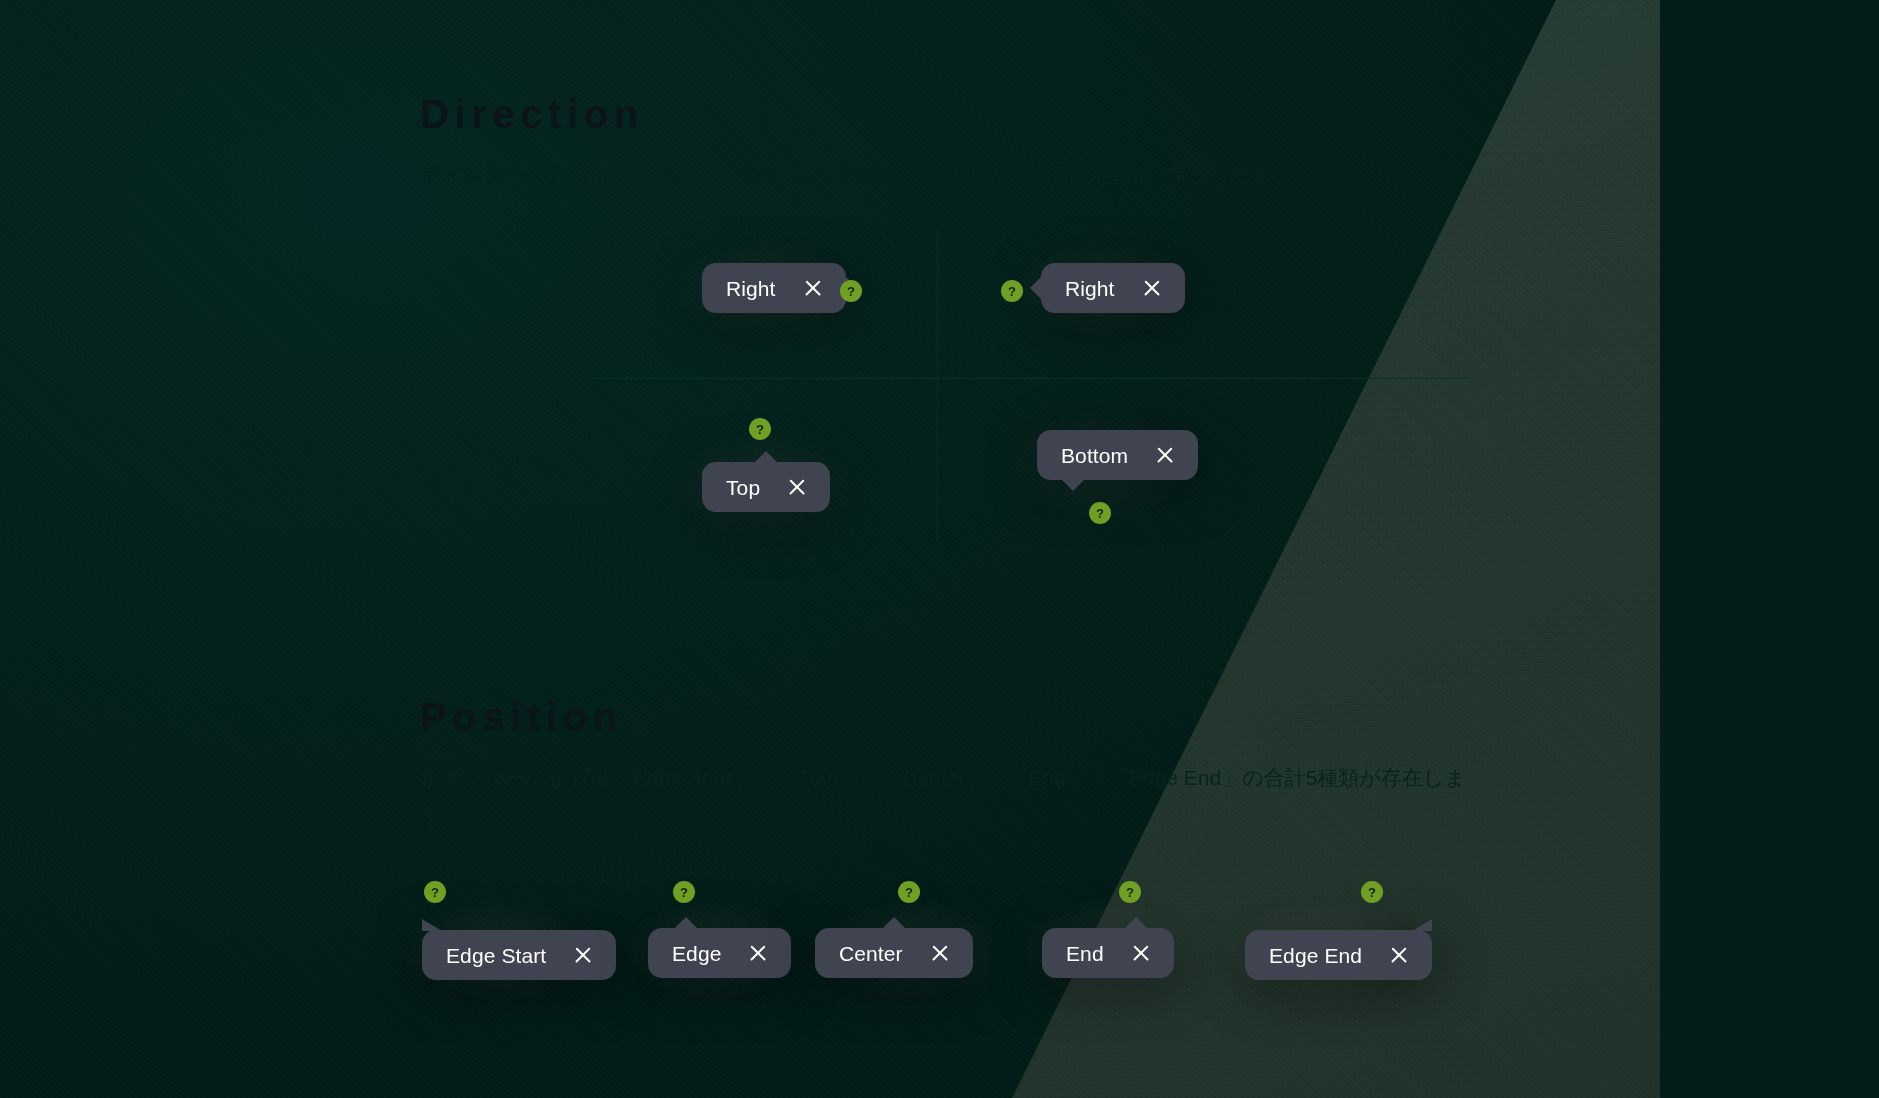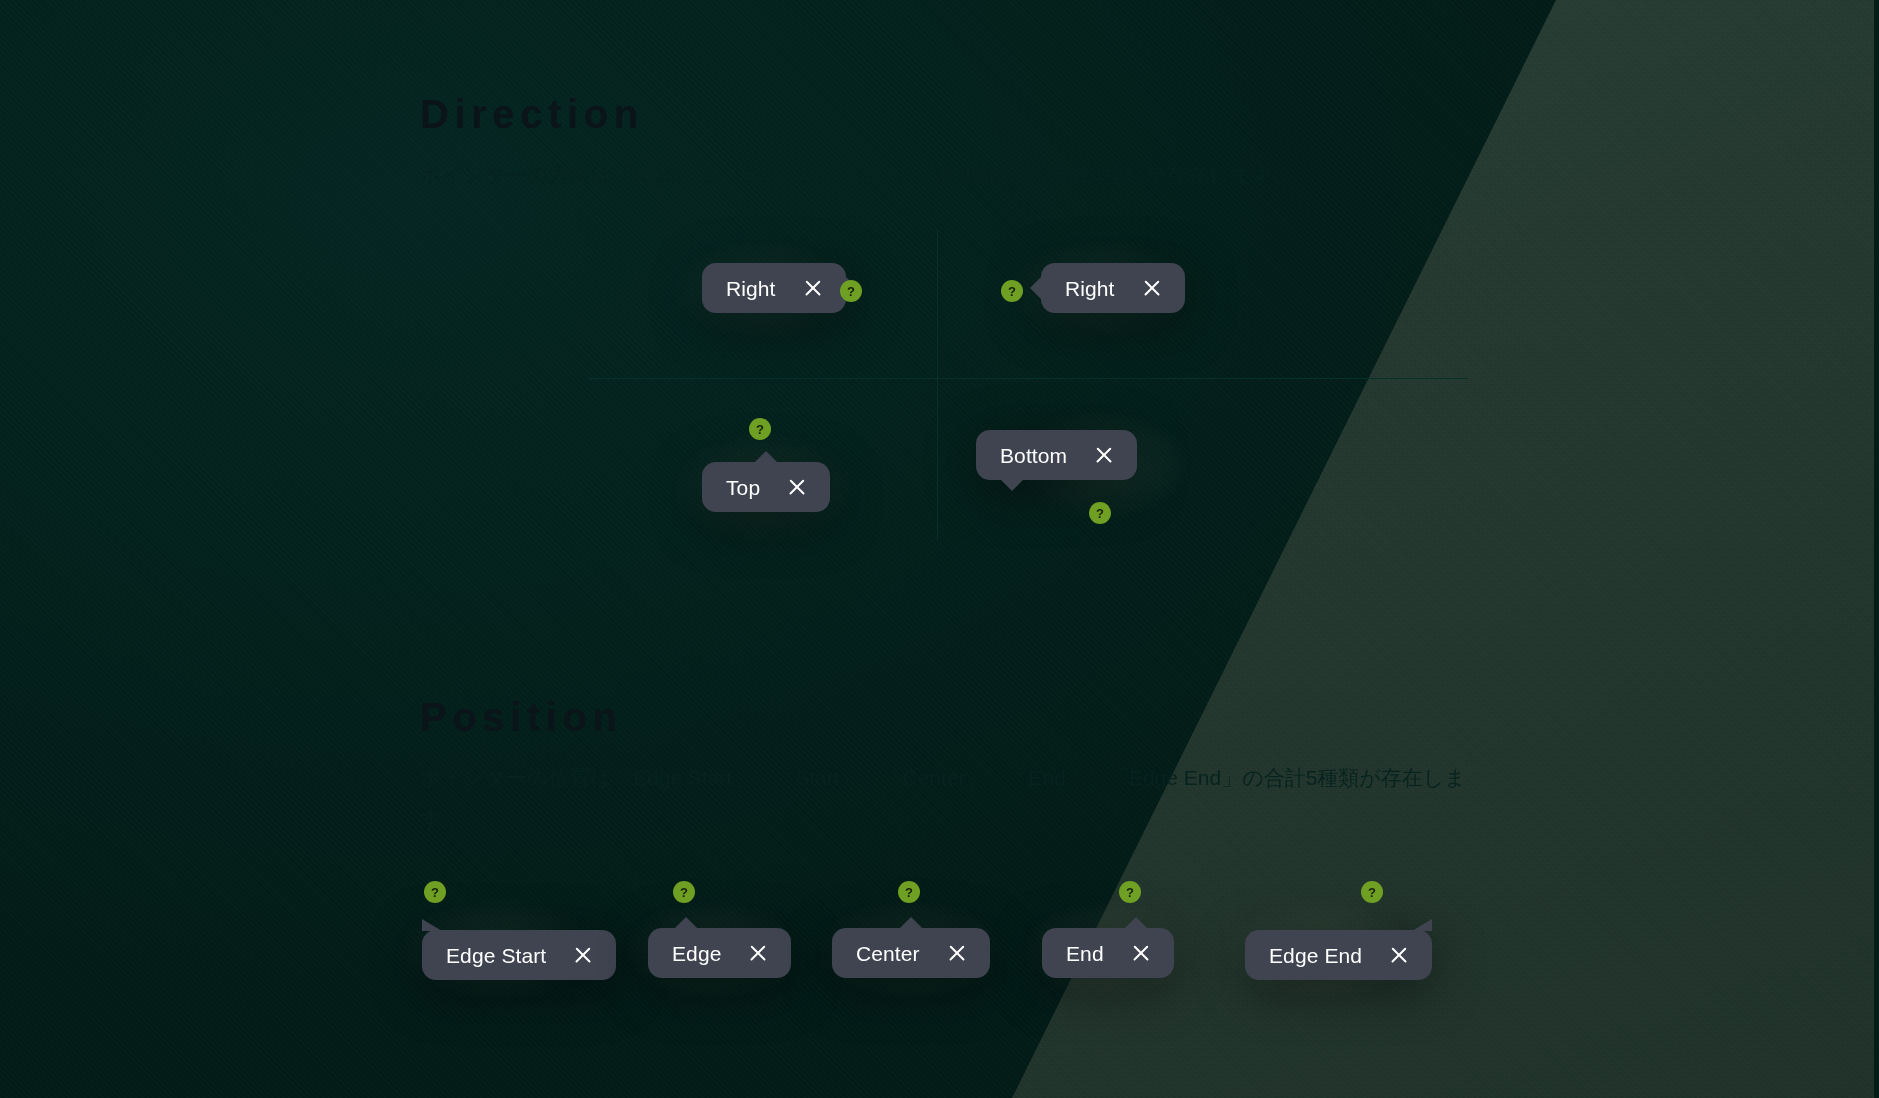--- a/index.html
+++ b/index.html
@@ -5,21 +5,21 @@
   * { margin:0; padding:0; box-sizing:border-box; }
   html, body {
     width:1879px; height:1098px;
     overflow:hidden;
     background:#041d19;
     font-family:"Liberation Sans","DejaVu Sans",sans-serif;
   }
 
   #stage {
     position:relative;
-    width:1874px; height:1098px;
+    width:1660px; height:1098px;
     background:#03201b;
     overflow:hidden;
   }
 
   
   .bg-base{
     position:absolute; inset:0;
     background:
       radial-gradient(1200px 800px at 22% 18%, #042521 0%, #03201b 55%, #021b17 100%);
   }
@@ -218,21 +218,21 @@
         <span class="chip-label">Top</span>
         <span class="chip-close"></span>
         <span class="nub nub-top"></span>
       </div>
     </div>
     <div class="badge" style="left:749px; top:418px;">
       <span>?</span>
     </div>
 
     <div class="halo" style="left:1010px; top:410px; width:182px; height:110px;"></div>
-    <div class="chip-wrap" style="left:976px; top:430px;">
+    <div class="chip-wrap" style="left:1037px; top:430px;">
       <div class="chip pos-center">
         <span class="chip-label">Bottom</span>
         <span class="chip-close"></span>
         <span class="nub nub-bottom"></span>
       </div>
     </div>
     <div class="badge" style="left:1089px; top:502px;">
       <span>?</span>
     </div>
 
@@ -262,21 +262,21 @@
         <span class="chip-label">Edge</span>
         <span class="chip-close"></span>
         <span class="nub nub-top"></span>
       </div>
     </div>
     <div class="badge" style="left:673px; top:281px;">
       <span>?</span>
     </div>
 
     <div class="halo" style="left:818px; top:298px; width:186px; height:104px;"></div>
-    <div class="chip-wrap" style="left:832px; top:328px;">
+    <div class="chip-wrap" style="left:815px; top:328px;">
       <div class="chip pos-center">
         <span class="chip-label">Center</span>
         <span class="chip-close"></span>
         <span class="nub nub-top"></span>
       </div>
     </div>
     <div class="badge" style="left:898px; top:281px;">
       <span>?</span>
     </div>
 

